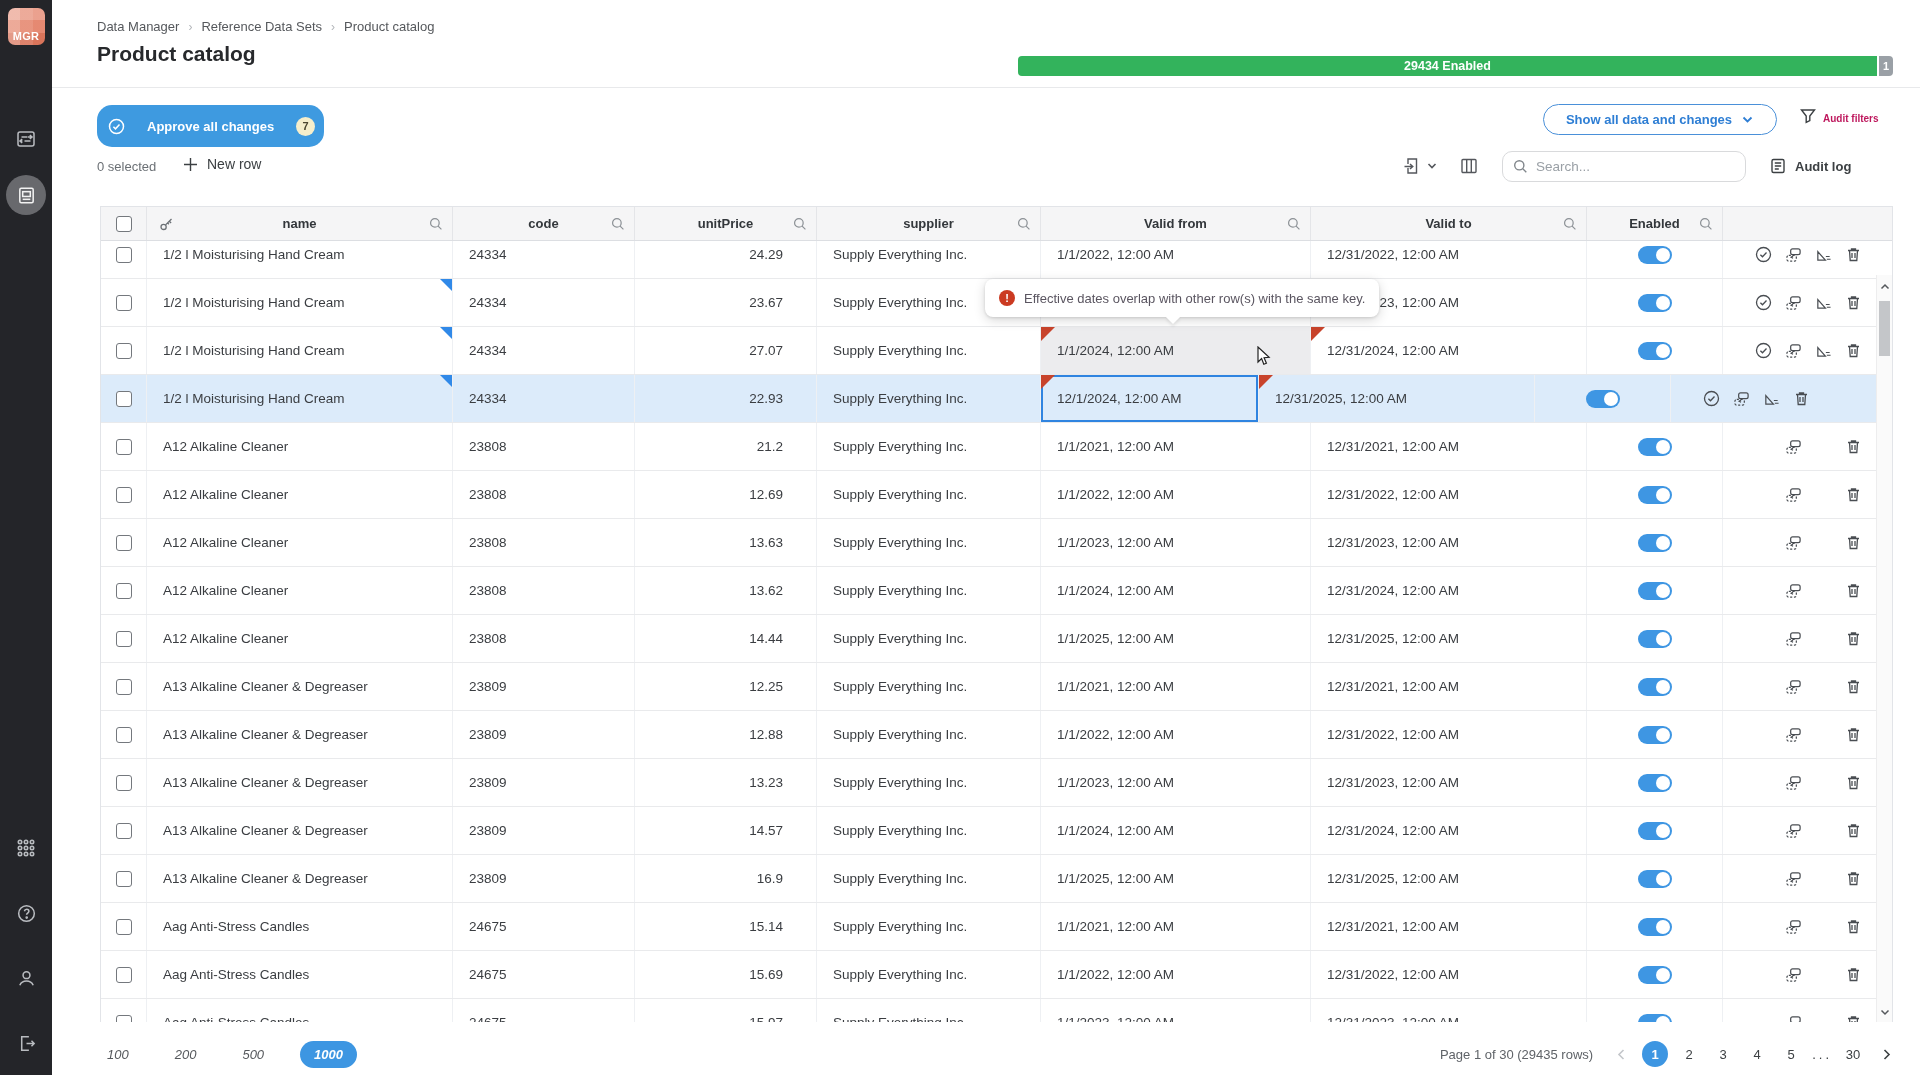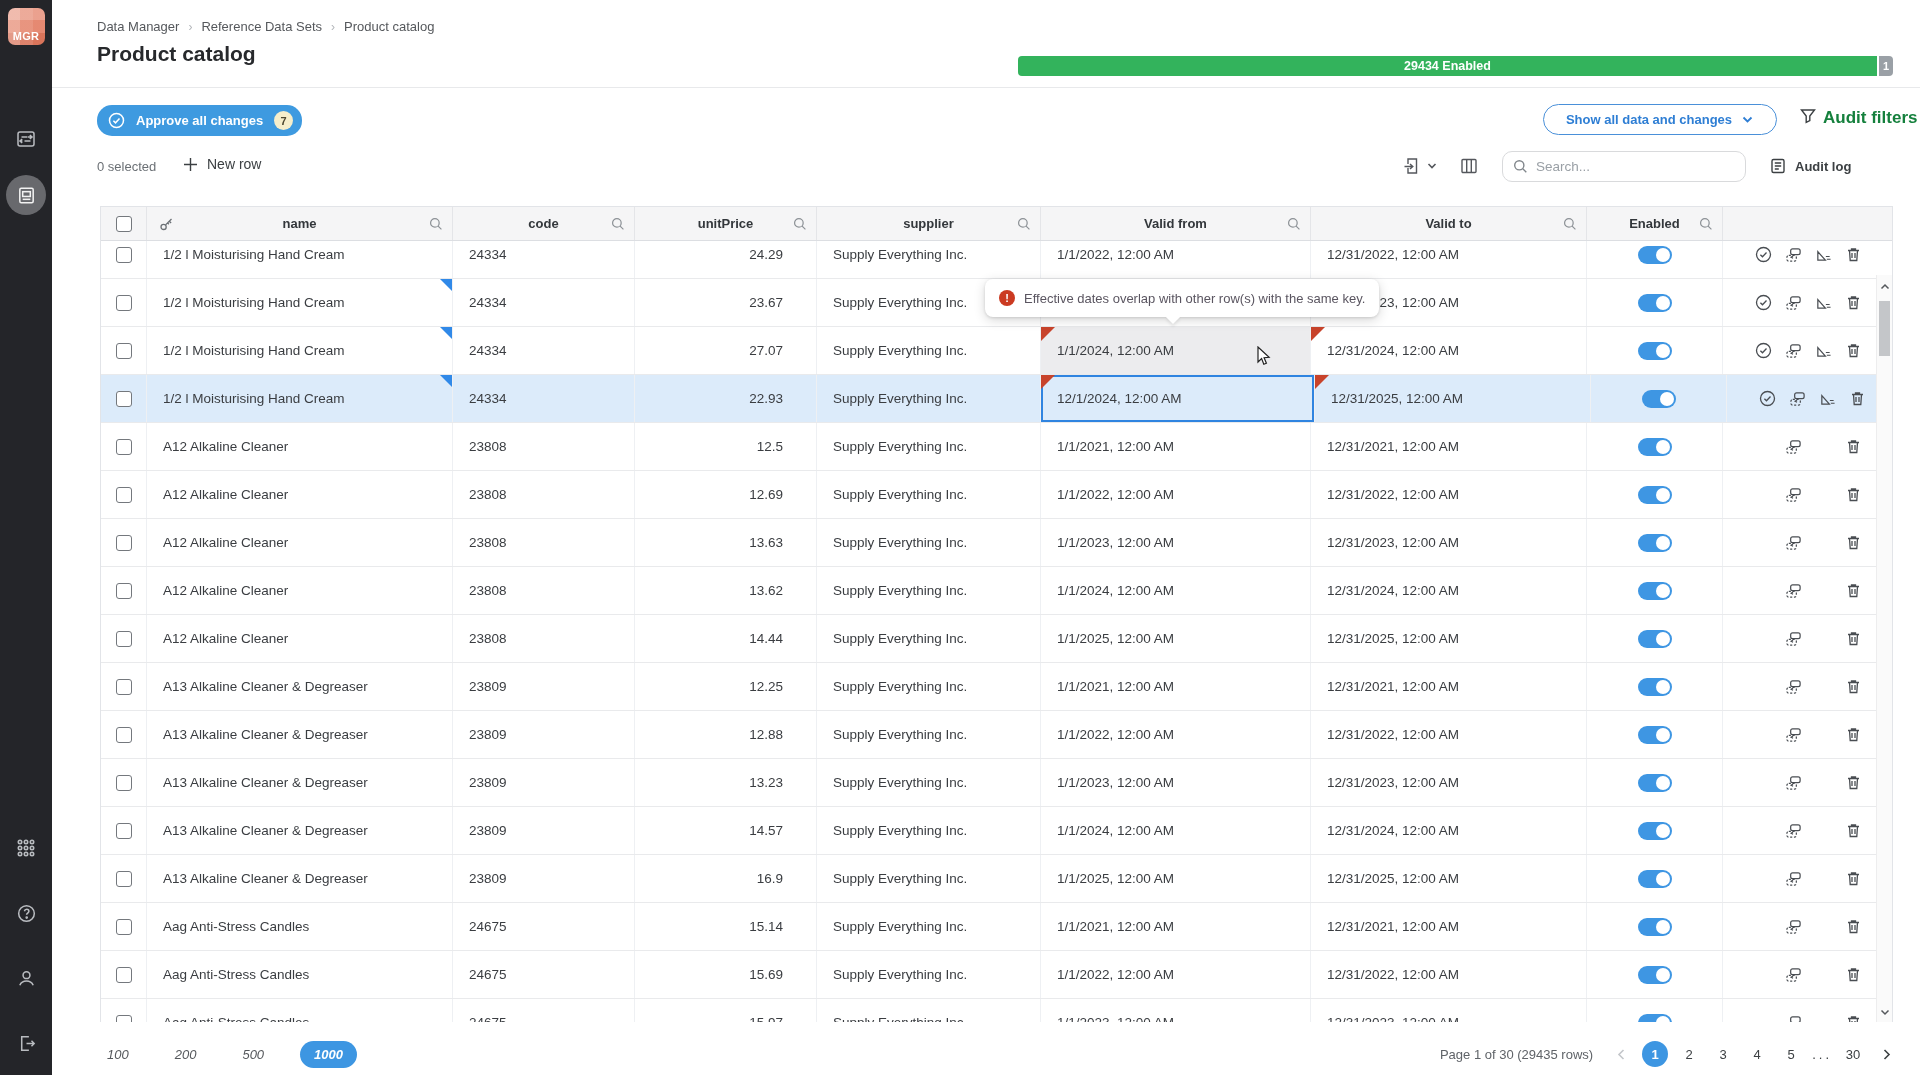--- a/index.html
+++ b/index.html
@@ -25,27 +25,27 @@
   .breadcrumb { position:absolute; left:97px; top:19px; font-size:13px; color:#55585c; display:flex; gap:9px; align-items:center; z-index:2; }
   .breadcrumb .sep { color:#b3b6ba; font-size:12px; }
   .breadcrumb .bc-item { cursor:pointer; }
   .page-title { position:absolute; left:97px; top:42px; font-size:21px; font-weight:bold; color:#27292c; }
   .statusbar { position:absolute; left:1018px; top:56px; width:875px; height:20px; display:flex; border-radius:4px; overflow:hidden; }
   .statusbar .seg-enabled { flex:1; background:#33b35c; color:#fff; font-size:12.5px; font-weight:bold; display:flex; align-items:center; justify-content:center; }
   .statusbar .seg-disabled { width:14px; margin-left:2px; background:#9aa0a6; color:#fff; font-size:11px; font-weight:bold; display:flex; align-items:center; justify-content:center; }
   .hdr-divider { position:absolute; left:52px; top:87px; width:1868px; border-top:1px solid #e8e9eb; }
 
   
-  .btn-approve { position:absolute; left:97px; top:105px; height:31px; padding:0 9px 0 11px; border-radius:15px; background:#3e9ae0;
-                 display:flex; align-items:center; gap:11px; color:#fff; font-size:13px; font-weight:bold; cursor:pointer; border:none; }
+  .btn-approve { position:absolute; left:97px; top:105px; height:42px; padding:0 9px 0 11px; border-radius:15px; background:#3e9ae0;
+                 display:flex; align-items:center; gap:22px; color:#fff; font-size:13px; font-weight:bold; cursor:pointer; border:none; }
   .btn-approve .badge { width:19px; height:19px; border-radius:50%; background:#f6eecb; color:#4d4730; font-size:11px; font-weight:bold;
                  display:flex; align-items:center; justify-content:center; }
   .btn-showall { position:absolute; left:1543px; top:104px; width:234px; height:31px; border-radius:16px; background:#fff; border:1.5px solid #4a90d9;
                  color:#2e7ed4; font-size:13px; font-weight:bold; display:flex; align-items:center; justify-content:center; gap:9px; cursor:pointer; }
-  .audit-filters { position:absolute; left:1800px; top:108px; display:flex; align-items:flex-start; gap:7px; font-size:17px; font-weight:bold; color:#15803d; cursor:pointer; }
+  .audit-filters { position:absolute; left:1800px; top:108px; display:flex; align-items:flex-end; gap:7px; font-size:10px; font-weight:bold; color:#be185d; cursor:pointer; }
 
   
   .sel-count { position:absolute; left:97px; top:159px; font-size:13px; color:#6b7075; }
   .btn-newrow { position:absolute; left:183px; top:156px; display:flex; align-items:center; gap:9px; font-size:14px; color:#3c4043; cursor:pointer; }
   .tb2-right { position:absolute; left:1402px; top:150px; height:32px; display:flex; align-items:center; }
   .icon-btn { color:#54575c; display:flex; align-items:center; cursor:pointer; }
   .search-box { width:244px; height:31px; border:1px solid #d9dadc; border-radius:10px; display:flex; align-items:center; padding:0 10px; gap:8px; background:#fff; }
   .search-box input { border:none; outline:none; font-size:13.5px; color:#3c4043; width:100%; font-family:"Liberation Sans",sans-serif; }
   .search-box input::placeholder { color:#9aa0a6; }
   .audit-log { display:flex; align-items:center; gap:8px; font-size:13px; font-weight:bold; color:#3c4043; cursor:pointer; }
@@ -500,21 +500,21 @@
             <div class="td center" style="width:46px">
               <span class="cb"></span>
             </div>
             <div class="td" style="width:306px">
               <span>1/2 l Moisturising Hand Cream</span>
               <span class="tri-blue"></span>
             </div>
             <div class="td" style="width:182px">24334</div>
             <div class="td num" style="width:182px">22.93</div>
             <div class="td" style="width:224px">Supply Everything Inc.</div>
-            <div class="td sel-cell" style="width:274px">
+            <div class="td sel-cell" style="width:218px">
               <span class="tri-red"></span>
               <span>12/1/2024, 12:00 AM</span>
             </div>
             <div class="td" style="width:276px">
               <span class="tri-red"></span>
               <span>12/31/2025, 12:00 AM</span>
             </div>
             <div class="td center" style="width:136px">
               <span class="toggle">
                 <span class="knob"></span>
@@ -549,21 +549,21 @@
             </div>
           </div>
           <div class="tr">
             <div class="td center" style="width:46px">
               <span class="cb"></span>
             </div>
             <div class="td" style="width:306px">
               <span>A12 Alkaline Cleaner</span>
             </div>
             <div class="td" style="width:182px">23808</div>
-            <div class="td num" style="width:182px">12.5</div>
+            <div class="td num" style="width:182px">21.2</div>
             <div class="td" style="width:224px">Supply Everything Inc.</div>
             <div class="td" style="width:270px">
               <span>1/1/2021, 12:00 AM</span>
             </div>
             <div class="td" style="width:276px">
               <span>12/31/2021, 12:00 AM</span>
             </div>
             <div class="td center" style="width:136px">
               <span class="toggle">
                 <span class="knob"></span>

